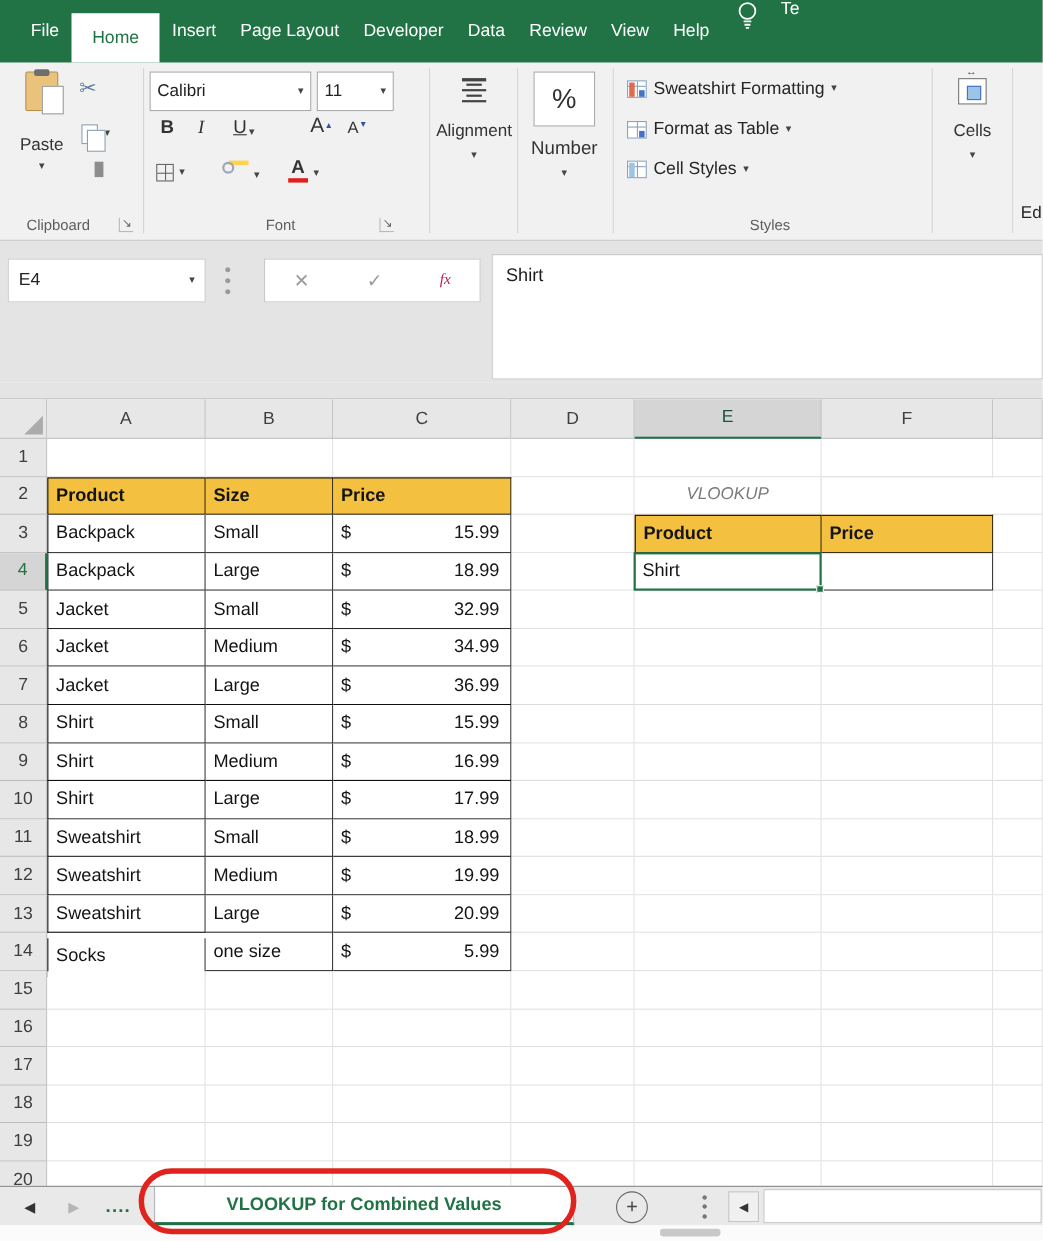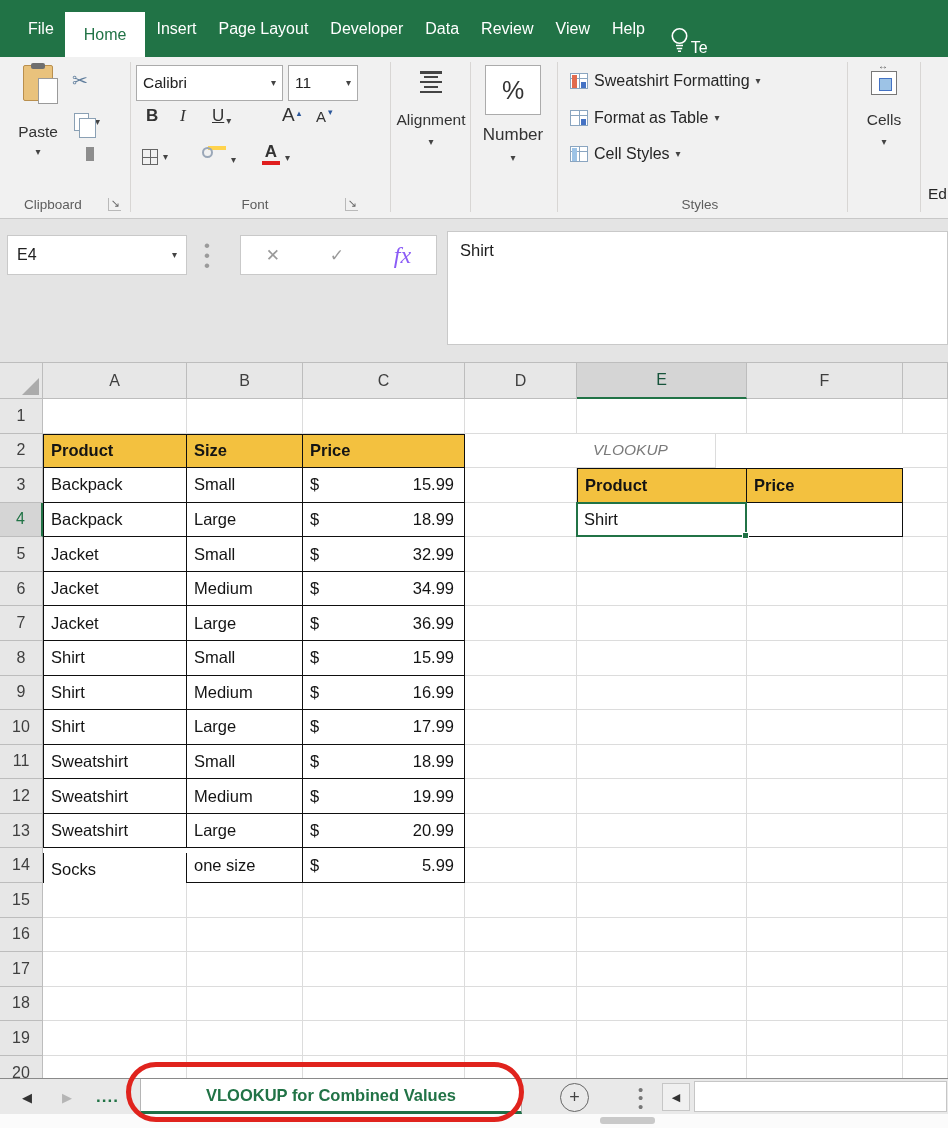--- a/index.html
+++ b/index.html
@@ -9,21 +9,21 @@
   *{margin:0;padding:0;box-sizing:border-box}
   body{font-family:"Liberation Sans",sans-serif;background:#fff}
   #app{position:relative;width:948px;height:1128px;overflow:hidden;background:#fff}
 
   
   .menubar{position:absolute;left:0;top:0;width:948px;height:57px;background:var(--green);
     display:flex;align-items:stretch;color:#fff;font-size:16px;overflow:hidden}
   .menu-item{display:flex;align-items:center;padding:0 11px;cursor:default;white-space:nowrap}
   .menu-item.first{margin-left:17px}
   .menu-item.active{background:#fff;color:var(--green);margin-top:12px;padding:0 19px}
-  .tellme{display:flex;align-items:flex-end;gap:2px;margin-left:14px}
+  .tellme{display:flex;align-items:flex-start;gap:21px;margin-left:14px}
 
   
   .ribbon{position:absolute;left:0;top:57px;width:948px;height:162px;background:var(--ribbon-bg);
     border-bottom:1px solid #c8c8c8;font-size:15px;color:#333}
   .rsep{position:absolute;top:5px;height:150px;border-left:1px solid #d8d6d4}
   .grouplabel{position:absolute;bottom:6px;font-size:13.5px;color:#5d5d5d;text-align:center}
   .launcher{position:absolute;bottom:7px;font-size:11px;color:#666;border:1px solid #b9b9b9;
     border-top:none;border-right:none;width:13px;height:13px;line-height:10px;text-align:right;padding-right:1px}
   .dd{color:#444;font-size:10px;line-height:1}
   .btn-col{position:absolute;display:flex;flex-direction:column;align-items:center}
@@ -62,21 +62,21 @@
   .cells-ic:before{content:"";position:absolute;left:7px;top:6px;width:11px;height:11px;background:#9dc3e6;border:1px solid #4472c4}
   .cells-ic:after{content:"\2194";position:absolute;left:6px;top:-12px;font-size:10px;color:#555}
   .pct{font-size:25px;color:#333}
   
   .formula-row{position:absolute;left:0;top:219px;width:948px;height:129px;background:var(--panel)}
   .namebox{position:absolute;left:7px;top:16px;width:180px;height:40px;background:#fff;border:1px solid #c9c9c9;
     display:flex;align-items:center;justify-content:space-between;padding:0 9px;font-size:16px;color:#222}
   .vdots{position:absolute;left:204px;top:22px;color:#9a9a9a;font-size:17px;line-height:0.6;text-align:center;white-space:pre}
   .fxbox{position:absolute;left:240px;top:16px;width:197px;height:40px;background:#fff;border:1px solid #c9c9c9;
     display:flex;align-items:center;justify-content:space-around;color:#9a9a9a}
-  .fxbox .fx{font-family:"Liberation Serif",serif;font-style:italic;font-size:24px;color:#8b5cf6}
+  .fxbox .fx{font-family:"Liberation Serif",serif;font-style:italic;font-size:14px;color:#be185d}
   .formula-input{position:absolute;left:447px;top:12px;width:501px;height:114px;background:#fff;border:1px solid #c9c9c9;
     font-size:16.5px;color:#1c1c1c;padding:9px 12px}
   
   .gridgap{position:absolute;left:0;top:348px;width:948px;height:14px;background:var(--panel)}
   #grid{position:absolute;left:0;top:362px;width:948px;height:716px;overflow:hidden;background:#fff;border-top:1px solid #bdbdbd}
   .colhead,.rowhead,.corner{position:absolute;background:var(--hdr);display:flex;align-items:center;justify-content:center;
     font-size:16px;color:#3f3f3f;border-right:1px solid #bdbdbd;border-bottom:1px solid #bdbdbd}
   .colhead.selhead{background:var(--hdr-sel);border-bottom:2px solid var(--green);color:#17543b}
   .rowhead.selhead{background:var(--hdr-sel);border-right:2px solid var(--green);color:var(--green)}
   .corner{justify-content:flex-end;align-items:flex-end}
@@ -309,21 +309,21 @@
       <div class="cell" style="left: 187px; top: 36px; width: 116px; height: 34.57px;"></div>
       <div class="cell" style="left: 303px; top: 36px; width: 162px; height: 34.57px;"></div>
       <div class="cell" style="left: 465px; top: 36px; width: 112px; height: 34.57px;"></div>
       <div class="cell" style="left: 577px; top: 36px; width: 170px; height: 34.57px;"></div>
       <div class="cell" style="left: 747px; top: 36px; width: 156px; height: 34.57px;"></div>
       <div class="cell" style="left: 903px; top: 36px; width: 45px; height: 34.57px;"></div>
       <div class="cell y tbl tt tl" style="left: 43px; top: 70.57px; width: 144px; height: 34.57px;">Product</div>
       <div class="cell y tbl tt" style="left: 187px; top: 70.57px; width: 116px; height: 34.57px;">Size</div>
       <div class="cell y tbl tt" style="left: 303px; top: 70.57px; width: 162px; height: 34.57px;">Price</div>
       <div class="cell" style="left: 465px; top: 70.57px; width: 112px; height: 34.57px;"></div>
-      <div class="cell it" style="left: 546px; top: 70.57px; width: 170px; height: 34.57px;">VLOOKUP</div>
+      <div class="cell it" style="left: 577px; top: 70.57px; width: 170px; height: 34.57px;">VLOOKUP</div>
       <div class="cell" style="left: 903px; top: 70.57px; width: 45px; height: 34.57px;"></div>
       <div class="cell tbl tl" style="left: 43px; top: 105.14px; width: 144px; height: 34.57px;">Backpack</div>
       <div class="cell tbl" style="left: 187px; top: 105.14px; width: 116px; height: 34.57px;">Small</div>
       <div class="cell tbl money" style="left: 303px; top: 105.14px; width: 162px; height: 34.57px;">
         <span>$</span>
         <span>15.99</span>
       </div>
       <div class="cell" style="left: 465px; top: 105.14px; width: 112px; height: 34.57px;"></div>
       <div class="cell y tbl tt tl" style="left: 577px; top: 105.14px; width: 170px; height: 34.57px;">Product</div>
       <div class="cell y tbl tt" style="left: 747px; top: 105.14px; width: 156px; height: 34.57px;">Price</div>

